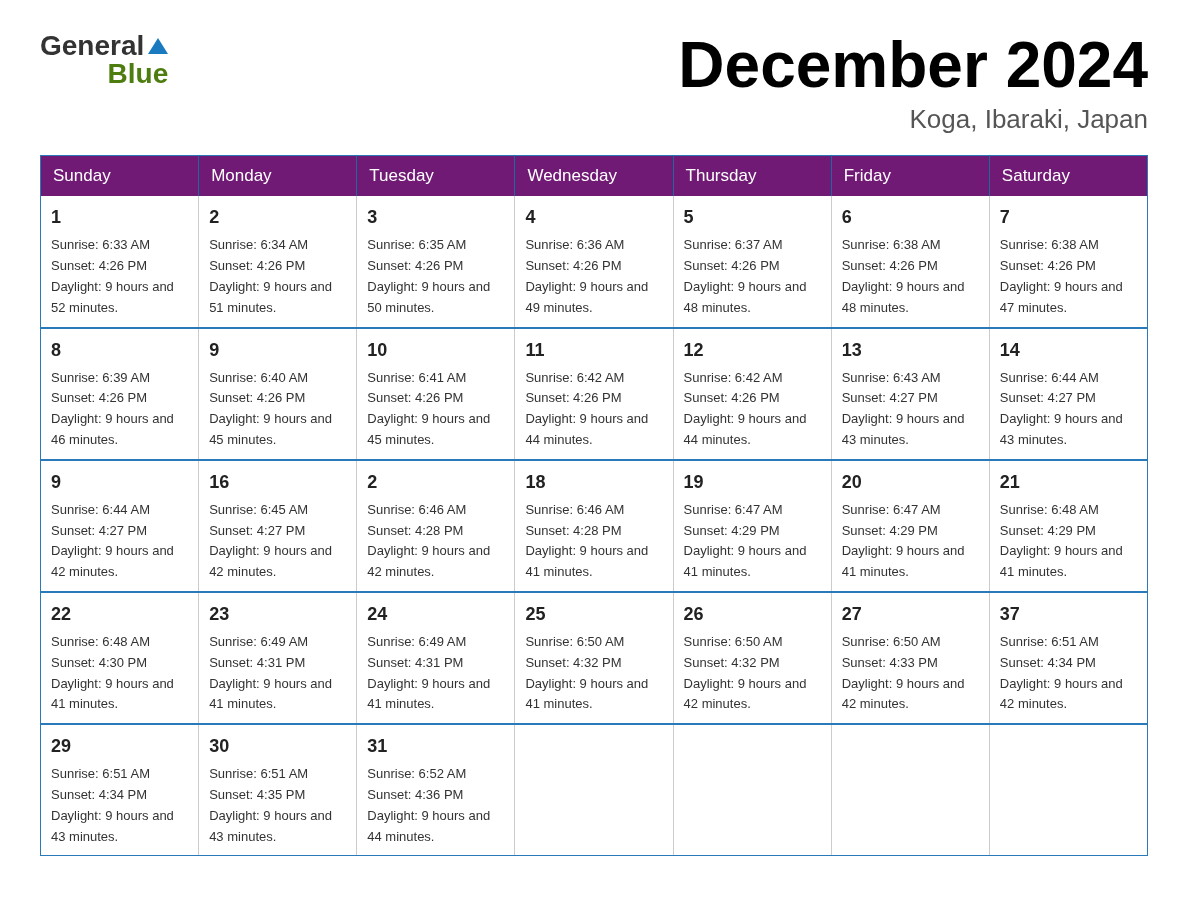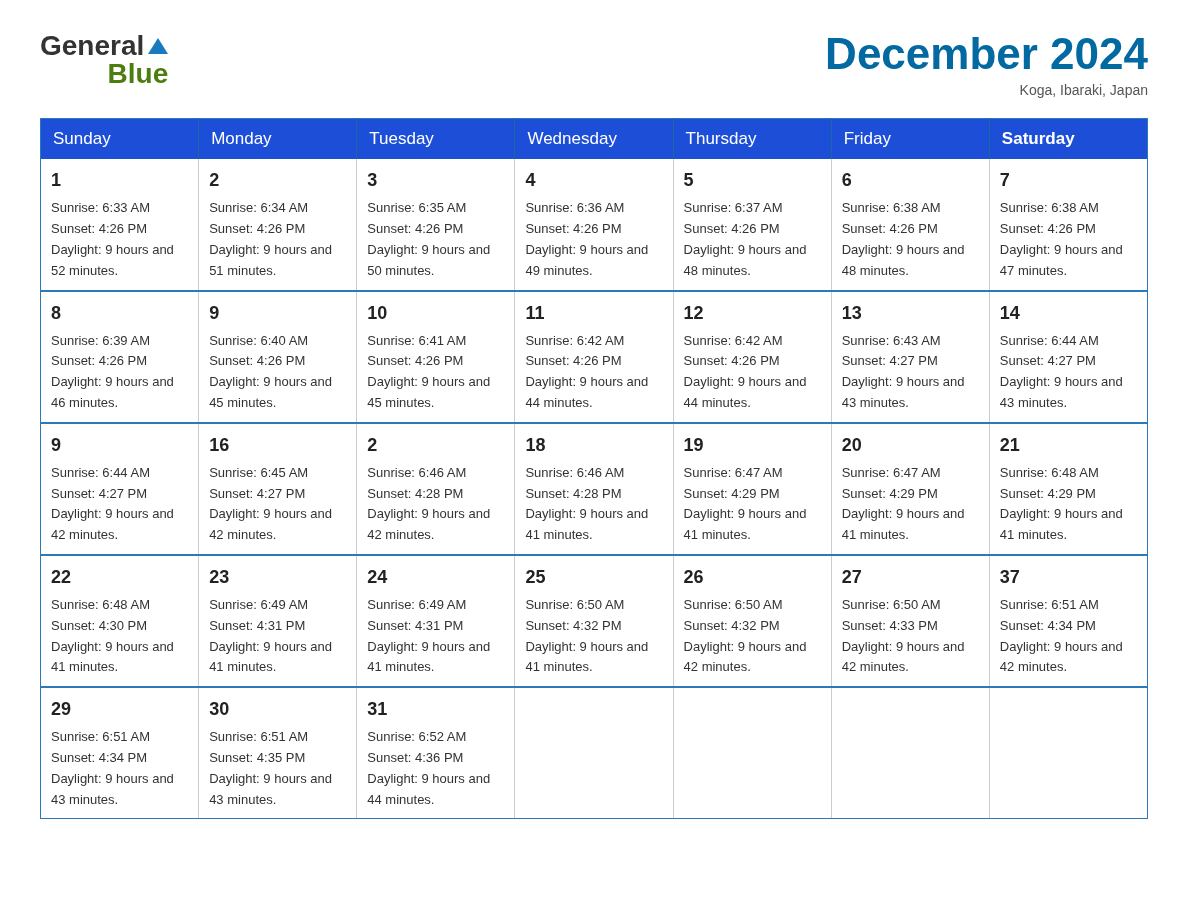--- a/index.html
+++ b/index.html
@@ -13,47 +13,46 @@
     .header {
       display: flex;
       justify-content: space-between;
       align-items: flex-start;
       margin-bottom: 20px;
     }
     .title-section {
       text-align: right;
     }
     .month-title {
-      font-size: 44px;
+      font-size: 64px;
       font-weight: bold;
-      color: #0369a1;
+      color: #000000;
       line-height: 1.1;
     }
     .location {
-      font-size: 14px;
+      font-size: 26px;
       color: #555;
       margin-top: 4px;
     }
     .calendar-table {
       width: 100%;
       border-collapse: collapse;
       border: 1px solid #2a7aba;
     }
     .calendar-table th {
-      background-color: #1d4ed8;
+      background-color: #701a75;
       color: #fff;
       font-size: 17px;
       font-weight: normal;
       padding: 10px 12px;
       text-align: left;
       border-right: 1px solid #1a6aa0;
     }
     .calendar-table th:last-child {
       border-right: none;
-      font-weight: bold;
     }
     .calendar-table td {
       vertical-align: top;
       padding: 8px 10px;
       border-right: 1px solid #ccc;
       border-bottom: 2px solid #2a7aba;
       width: 14.28%;
       font-size: 13px;
       color: #333;
       line-height: 1.5;

